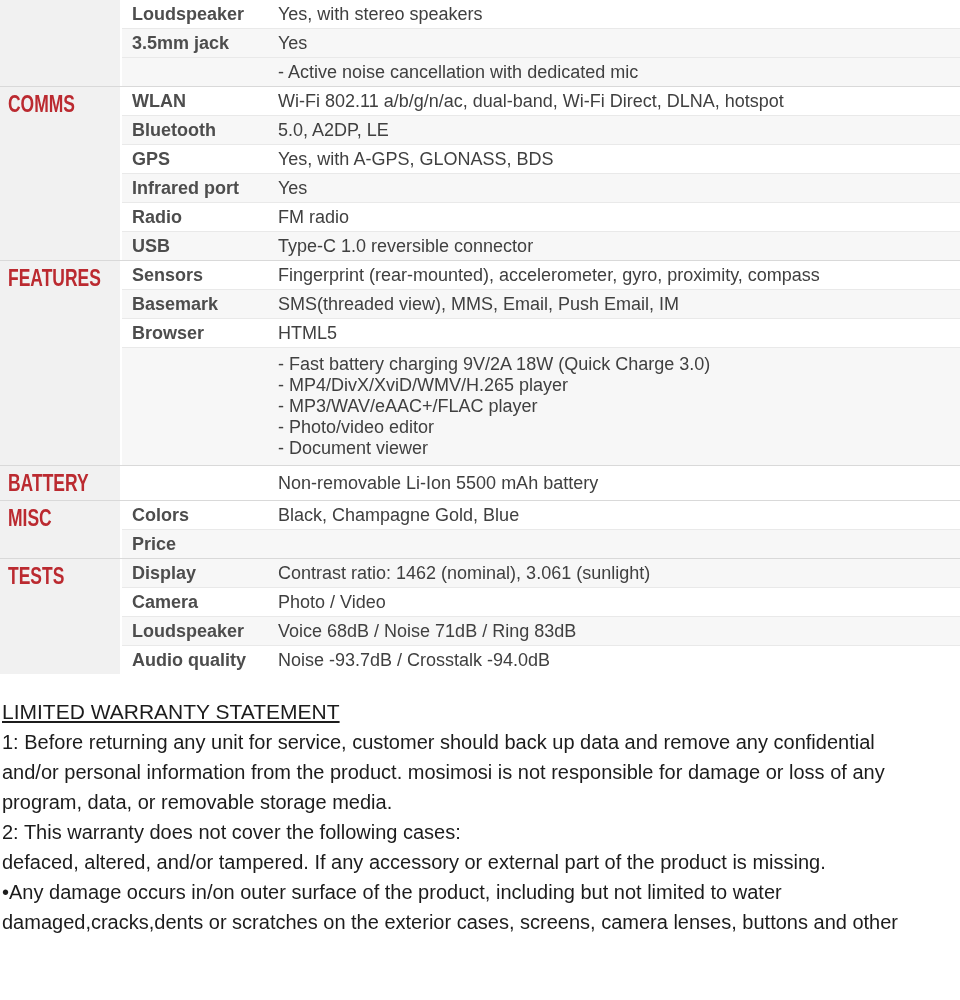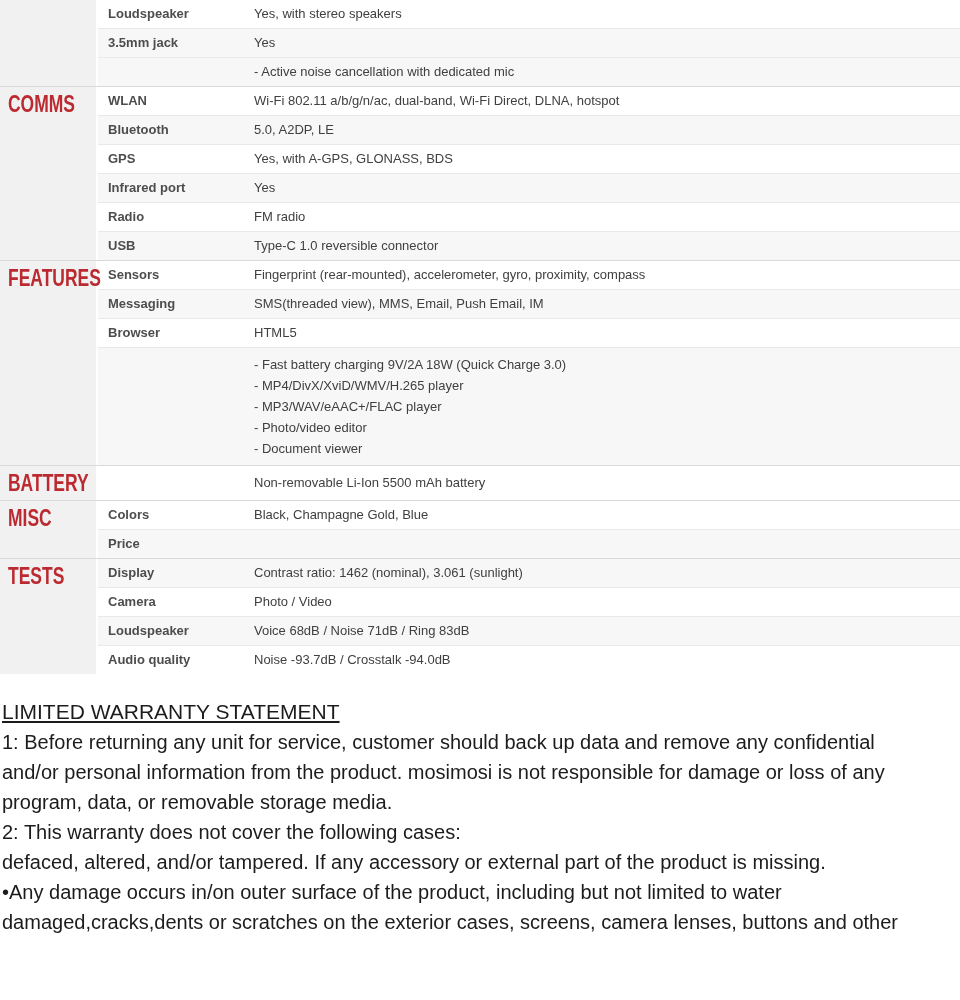--- a/index.html
+++ b/index.html
@@ -9,36 +9,36 @@
     width: 960px; height: 1000px; overflow: hidden;
     background: #ffffff;
     font-family: "Liberation Sans", sans-serif;
     color: #242424;
   }
   
   .spec-table { width: 960px; }
   .section { display: flex; border-top: 1px solid #d9d9d9; }
   .section.first { border-top: none; }
   .sec-left {
-    width: 96px; flex: none;
+    width: 120px; flex: none;
     background: #f1f1f1;
     padding: 6px 0 0 8px;
   }
   .sec-label {
     color: var(--accent);
     font-weight: bold;
     font-size: 23px; line-height: 23px;
     transform: scaleX(0.76); transform-origin: 0 0;
     white-space: nowrap;
   }
   .rows { flex: 1; margin-left: 2px; }
   .row {
     display: flex;
     padding: 6px 0 6px 10px;
-    font-size: 13px; line-height: 16px;
+    font-size: 18px; line-height: 16px;
     background: #ffffff;
   }
   .row + .row { border-top: 1px solid #e9e9e9; }
   .row.alt { background: #f7f7f7; }
   .row.pad { padding-top: 9px; padding-bottom: 9px; }
   .rlabel { width: 146px; flex: none; font-weight: bold; color: #4d4d4d; }
   .rvalue { flex: 1; color: #404040; padding-right: 8px; }
   .rvalue .vline { line-height: 21px; }
   
   .warranty { margin: 23px 0 0 2px; color: #1c1c1c; }
@@ -105,21 +105,21 @@
   <div class="section">
     <div class="sec-left">
       <div class="sec-label">FEATURES</div>
     </div>
     <div class="rows">
       <div class="row">
         <div class="rlabel">Sensors</div>
         <div class="rvalue">Fingerprint (rear-mounted), accelerometer, gyro, proximity, compass</div>
       </div>
       <div class="row alt">
-        <div class="rlabel">Messaging</div>
+        <div class="rlabel">Basemark</div>
         <div class="rvalue">SMS(threaded view), MMS, Email, Push Email, IM</div>
       </div>
       <div class="row">
         <div class="rlabel">Browser</div>
         <div class="rvalue">HTML5</div>
       </div>
       <div class="row alt">
         <div class="rlabel"></div>
         <div class="rvalue">
           <div class="vline">- Fast battery charging 9V/2A 18W (Quick Charge 3.0)</div>

